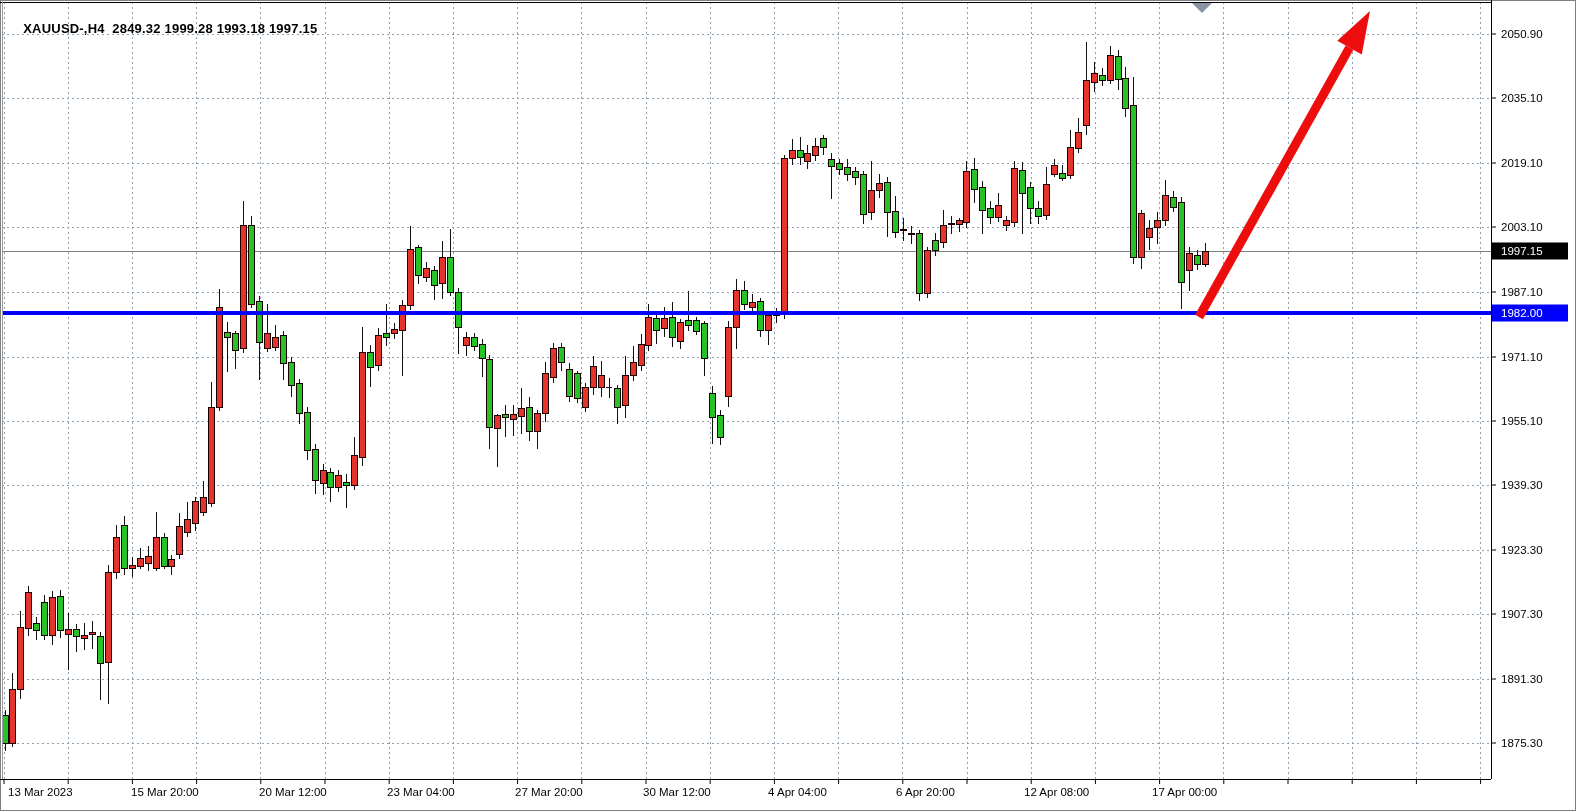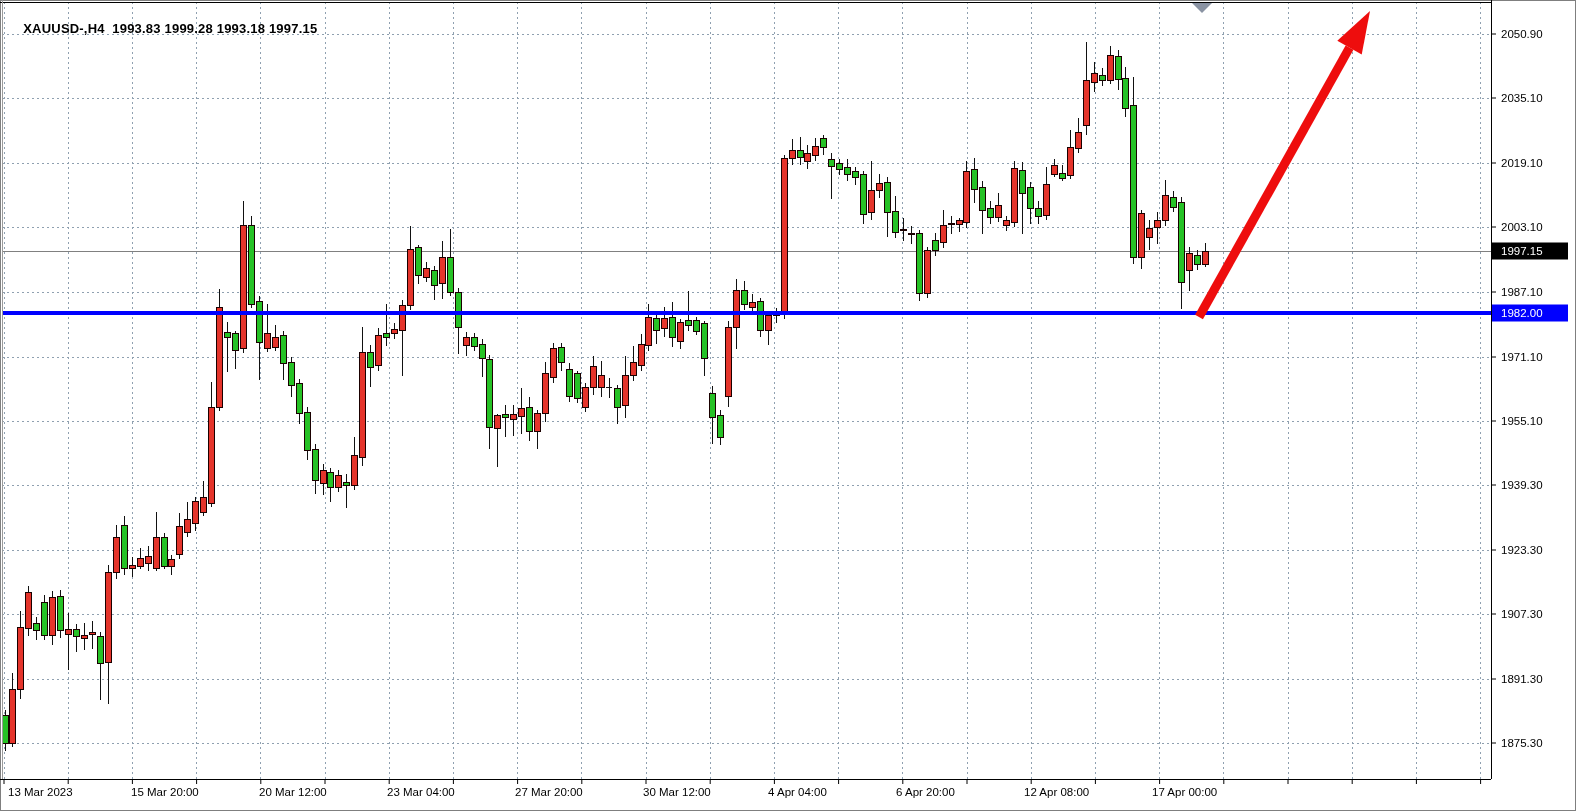--- a/index.html
+++ b/index.html
@@ -434,15 +434,15 @@
         <text x="387" y="796" font-size="11.5px" fill="#000000">23 Mar 04:00</text>
         <text x="515" y="796" font-size="11.5px" fill="#000000">27 Mar 20:00</text>
         <text x="643" y="796" font-size="11.5px" fill="#000000">30 Mar 12:00</text>
         <text x="768" y="796" font-size="11.5px" fill="#000000">4 Apr 04:00</text>
         <text x="896" y="796" font-size="11.5px" fill="#000000">6 Apr 20:00</text>
         <text x="1024" y="796" font-size="11.5px" fill="#000000">12 Apr 08:00</text>
         <text x="1152" y="796" font-size="11.5px" fill="#000000">17 Apr 00:00</text>
       </g>
   </svg>
   <div class="chart-header">
-    <span>XAUUSD-,H4  1993.83 1999.28 1993.18 1997.15</span>
+    <span>XAUUSD-,H4  2849.32 1999.28 1993.18 1997.15</span>
   </div>
 </div>
 
 </body></html>

